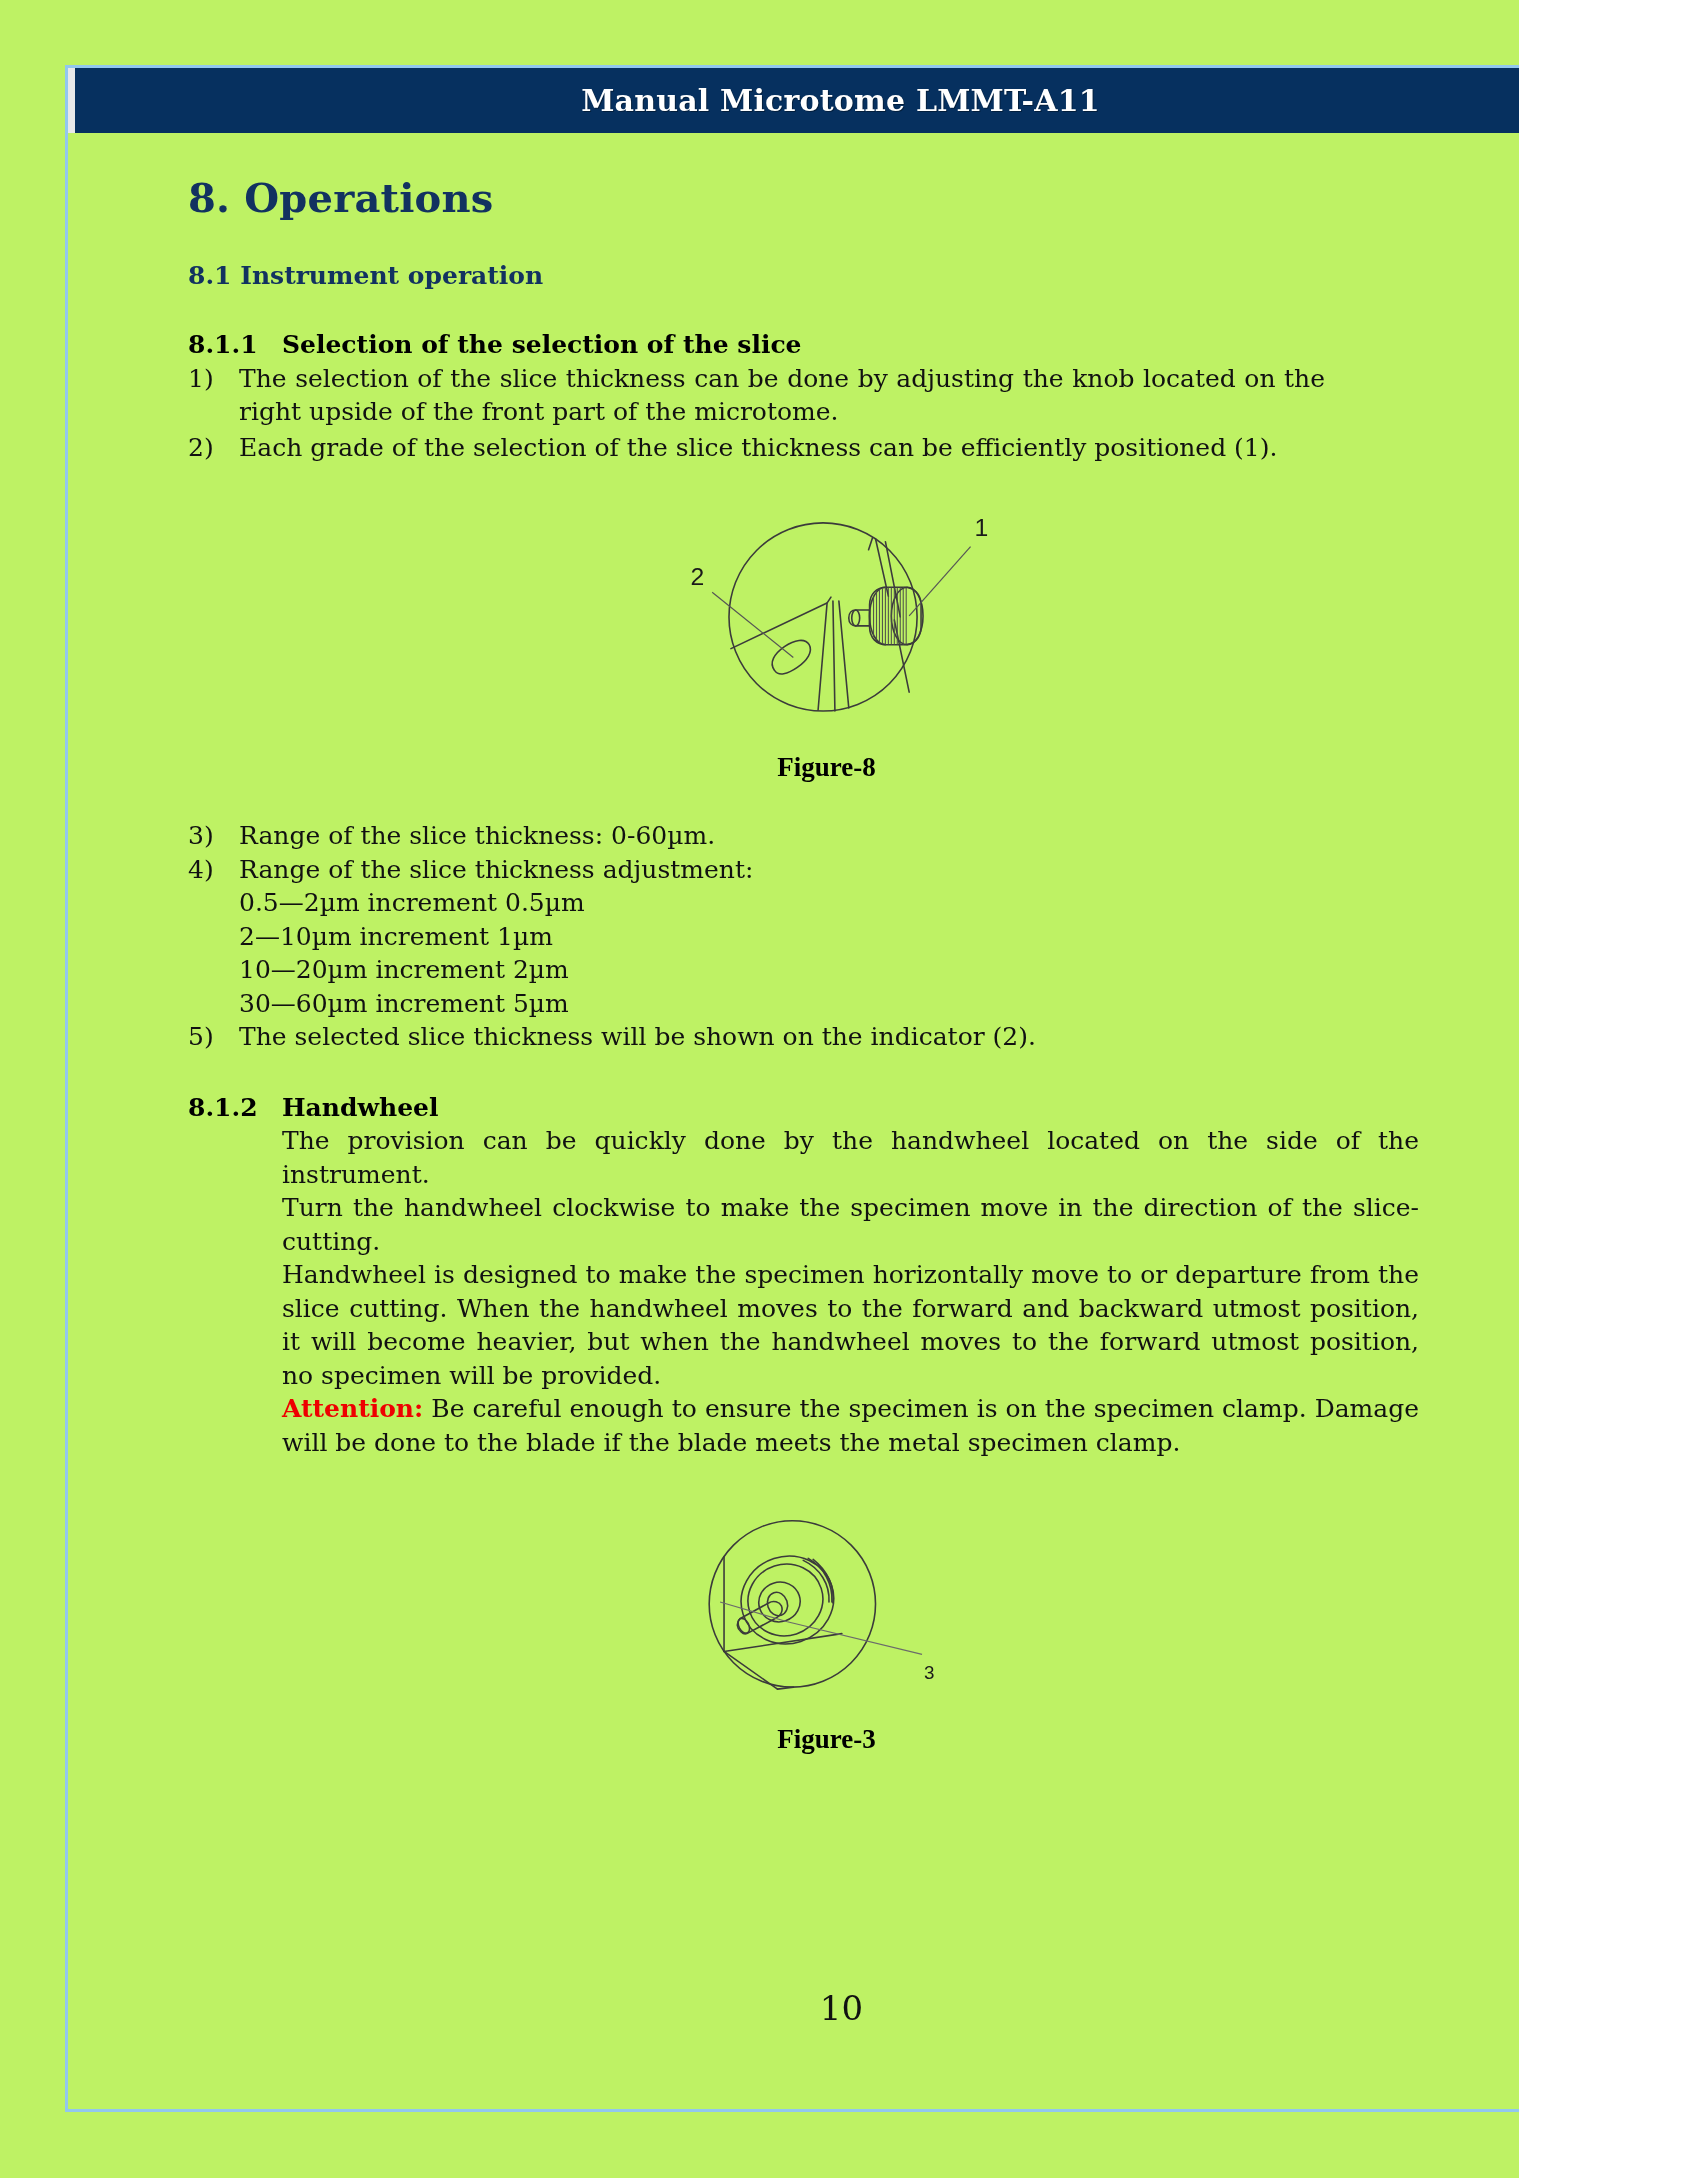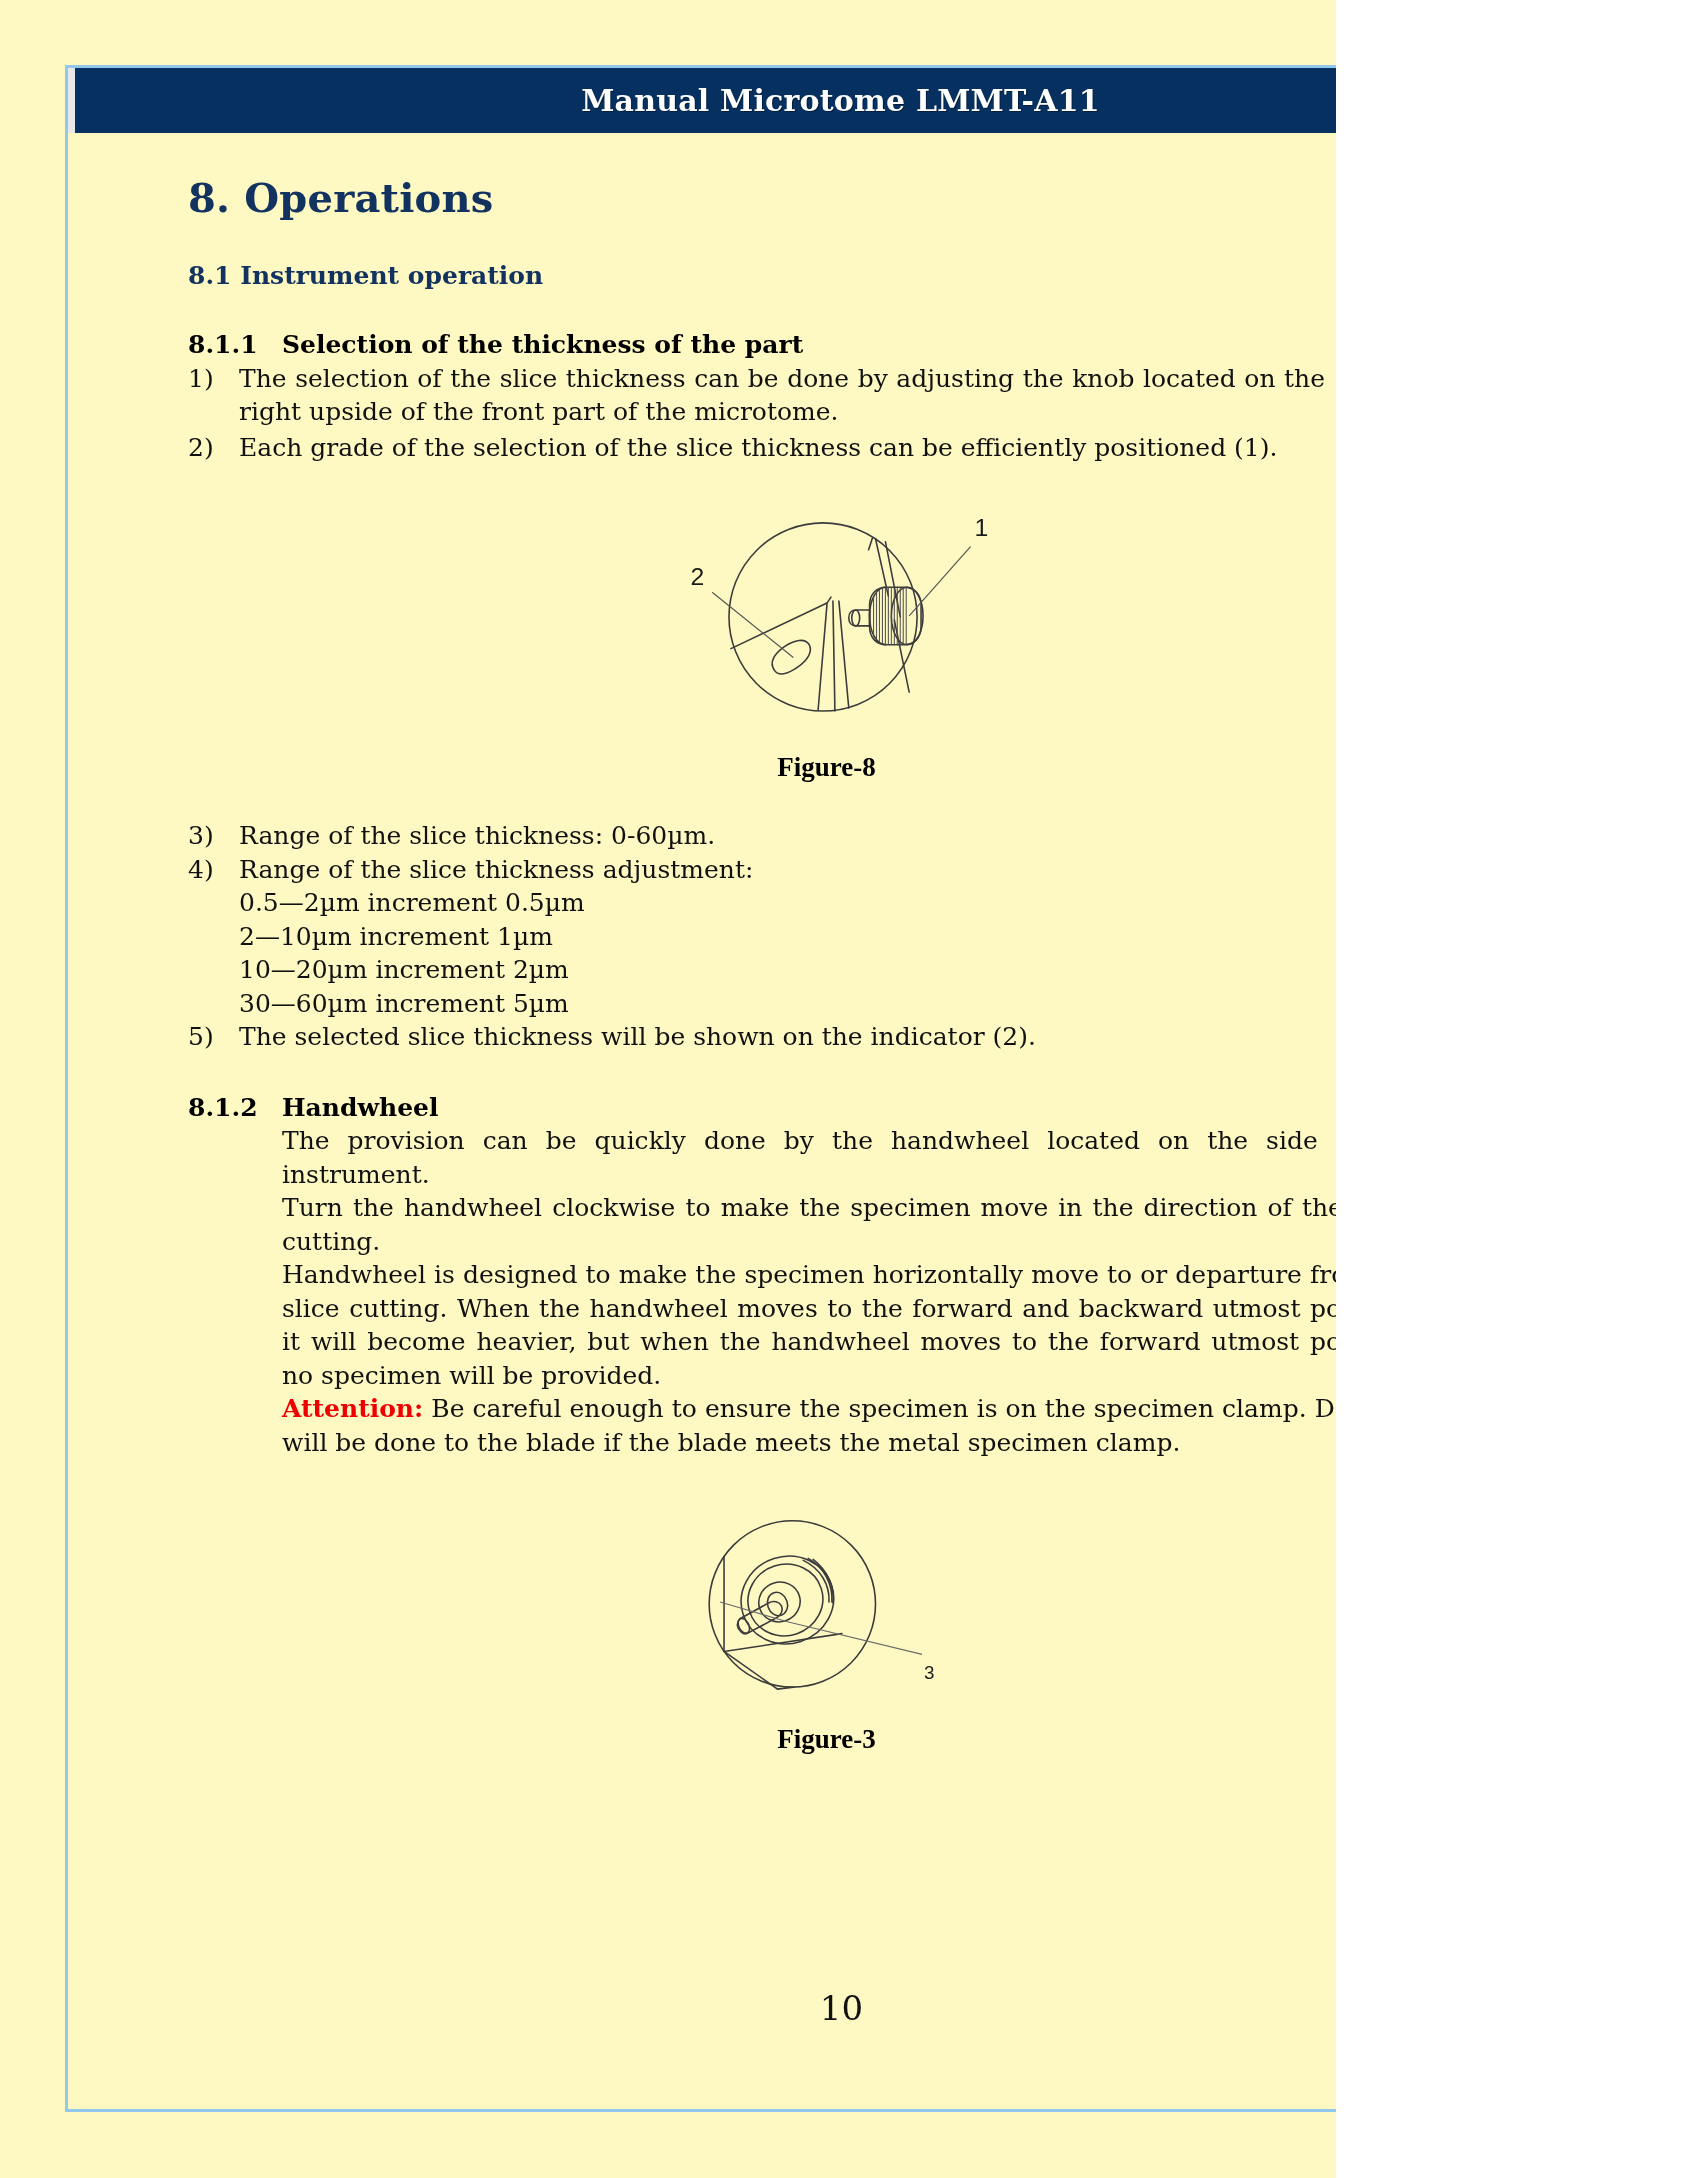--- a/index.html
+++ b/index.html
@@ -9,23 +9,23 @@
   }
   body {
     width: 1683px;
     height: 2178px;
     font-family: "Liberation Serif", "DejaVu Serif", serif;
     -webkit-font-smoothing: antialiased;
   }
 
   #page {
     position: relative;
-    width: 1336px;
+    width: 1519px;
     height: 2178px;
-    background: #fef9c3;
+    background: #bef264;
     overflow: hidden;
   }
 
   
   #page-frame {
     position: absolute;
     left: 65px;
     top: 65px;
     width: 1550px;
     height: 2047px;
@@ -185,21 +185,21 @@
   </div>
 
   <div id="content">
 
     <h1 class="sec-title">8.  Operations</h1>
 
     <h2 class="subsec-title">8.1  Instrument operation</h2>
 
     <h3 class="subsub-title">
       <span class="num">8.1.1</span>
-      <span>Selection of the thickness of the part</span>
+      <span>Selection of the selection of the slice</span>
     </h3>
 
     <ul class="numlist body-text list-wrap">
       <li>
         <span class="marker">1)</span>
         <span class="itemtext">The selection of the slice thickness can be done by adjusting the knob located on the right upside of the front part of the microtome.</span>
       </li>
       <li style="margin-top:2px;">
         <span class="marker">2)</span>
         <span class="itemtext">Each grade of the selection of the slice thickness can be efficiently positioned (1).</span>

